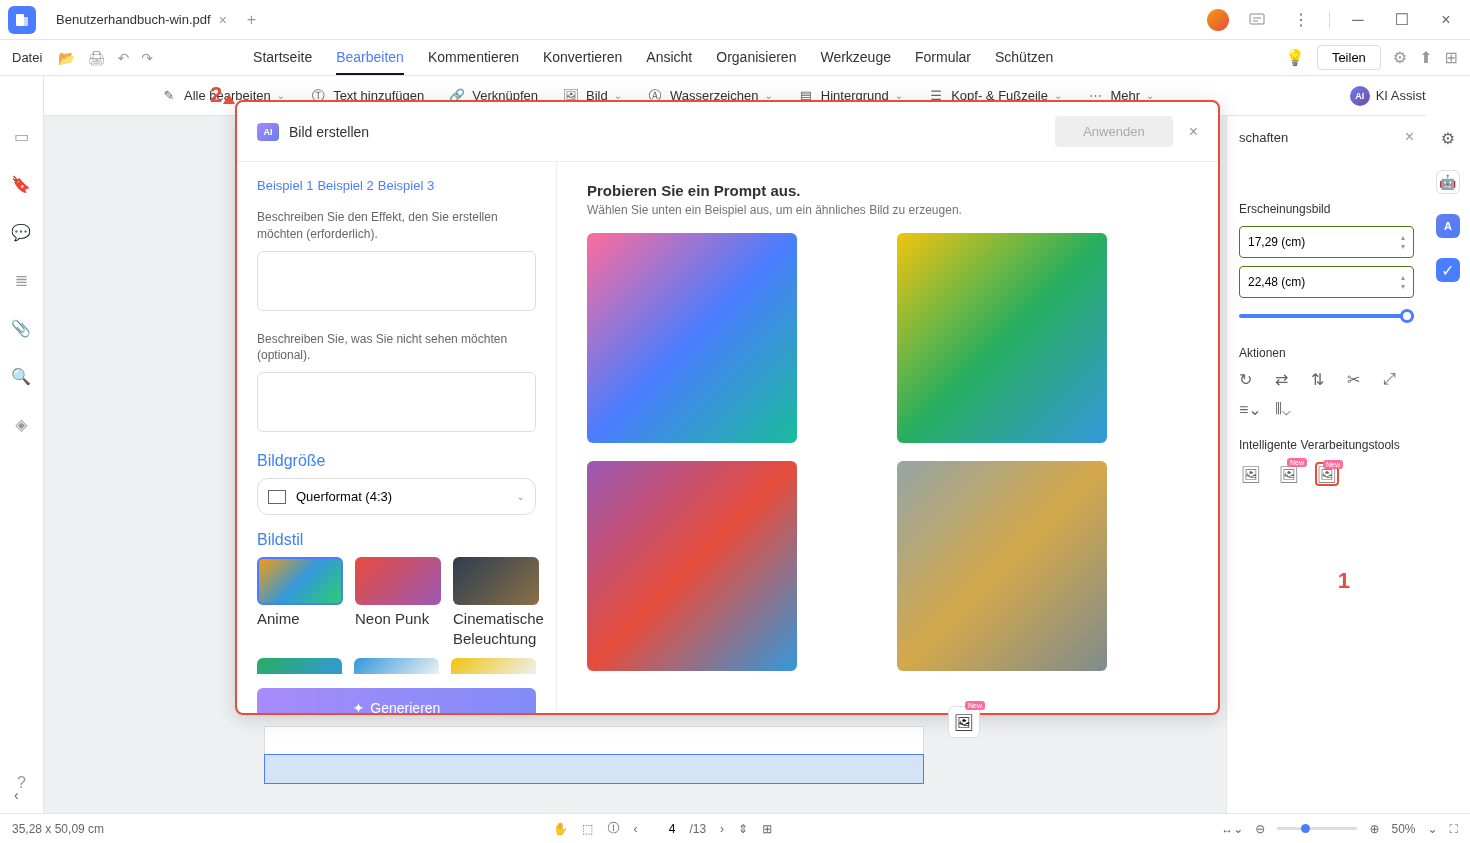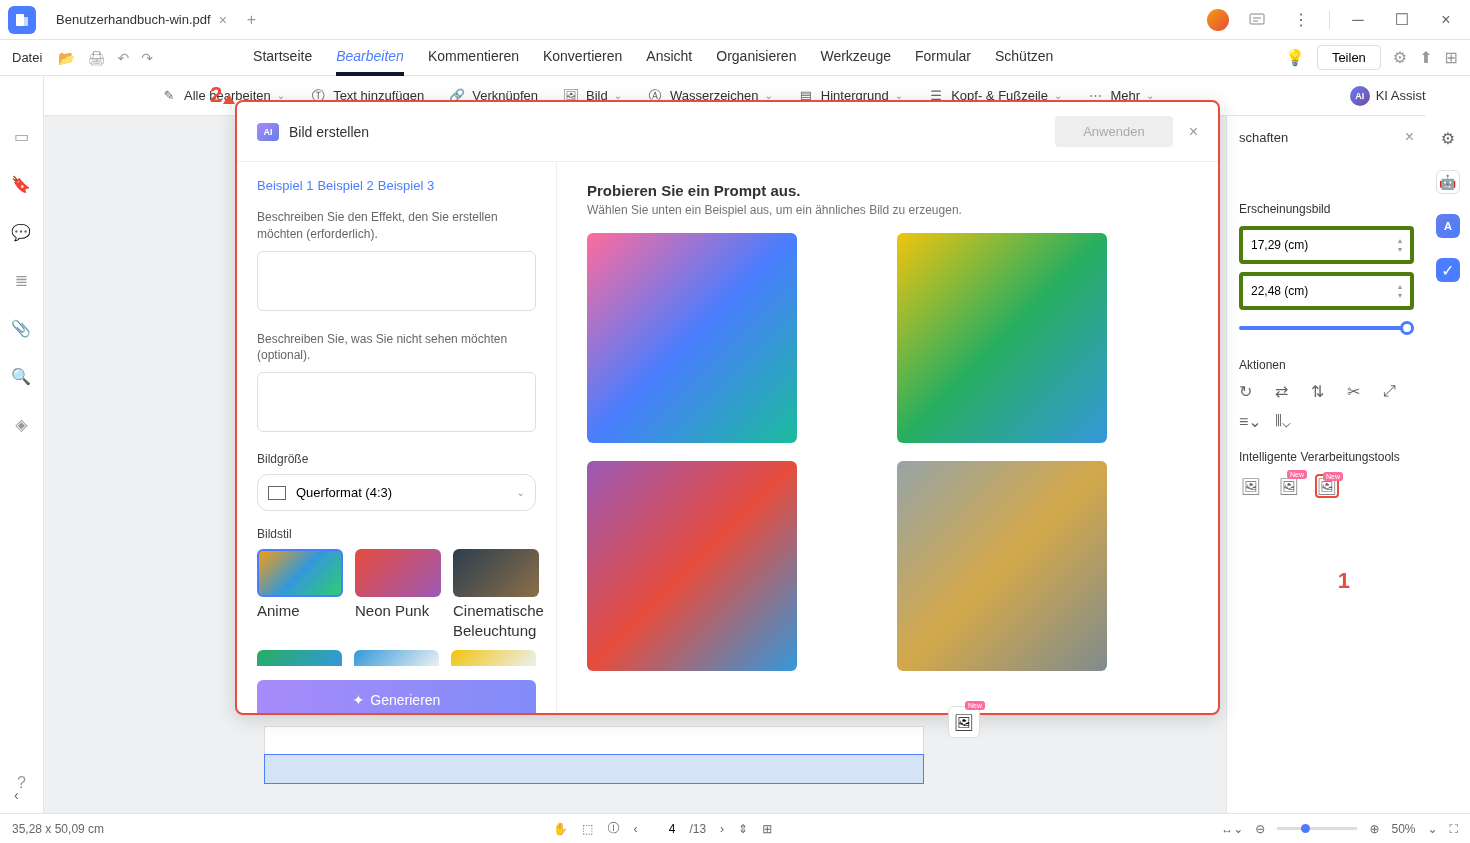--- a/index.html
+++ b/index.html
@@ -15,21 +15,21 @@
 .avatar { width: 22px; height: 22px; border-radius: 50%; background: linear-gradient(135deg, #f39c12, #e74c3c); }
 .win-btn { width: 32px; height: 32px; display: flex; align-items: center; justify-content: center; color: #666; cursor: pointer; }
 
 
 .menubar { height: 36px; background: #fff; display: flex; align-items: center; padding: 0 12px; border-bottom: 1px solid #e5e5e5; }
 .menu-file { font-size: 13px; color: #333; margin-right: 16px; }
 .menu-icons { display: flex; gap: 12px; color: #999; font-size: 14px; }
 .menu-icons span { cursor: pointer; }
 .main-tabs { display: flex; gap: 24px; margin-left: 100px; }
 .main-tab { font-size: 14px; color: #333; padding: 8px 0; cursor: pointer; }
-.main-tab.active { color: #4a7dff; border-bottom: 4px solid #0f172a; font-style: italic; }
+.main-tab.active { color: #4a7dff; border-bottom: 2px solid #0f172a; }
 .menubar-right { margin-left: auto; display: flex; align-items: center; gap: 12px; }
 .share-btn { padding: 4px 14px; border: 1px solid #ddd; border-radius: 4px; font-size: 13px; background: #fff; cursor: pointer; }
 
 
 .toolbar { height: 40px; background: #fff; display: flex; align-items: center; padding: 0 12px; gap: 24px; border-bottom: 1px solid #e5e5e5; margin-left: 44px; }
 .tool-item { display: flex; align-items: center; gap: 6px; font-size: 13px; color: #333; cursor: pointer; }
 .tool-icon { width: 18px; height: 18px; display: flex; align-items: center; justify-content: center; color: #666; }
 .chevron { font-size: 10px; color: #999; }
 .ai-badge { width: 20px; height: 20px; border-radius: 50%; background: linear-gradient(135deg, #667eea, #764ba2); color: #fff; font-size: 9px; display: flex; align-items: center; justify-content: center; font-weight: bold; }
 
@@ -38,21 +38,21 @@
 .sidebar-icon { width: 20px; height: 20px; color: #999; cursor: pointer; display: flex; align-items: center; justify-content: center; }
 .help-icon { margin-top: auto; margin-bottom: 20px; }
 
 
 .right-panel { position: absolute; right: 44px; top: 116px; width: 200px; height: calc(100% - 146px); background: #fff; border-left: 1px solid #e5e5e5; padding: 12px; }
 .panel-header { display: flex; justify-content: space-between; align-items: center; margin-bottom: 16px; }
 .panel-title { font-size: 13px; color: #333; }
 .panel-close { color: #999; cursor: pointer; }
 .panel-section { margin-bottom: 20px; }
 .panel-label { font-size: 12px; color: #333; margin-bottom: 10px; }
-.panel-input { width: 100%; padding: 6px 8px; border: 4px solid #4d7c0f; border-radius: 4px; font-size: 12px; display: flex; justify-content: space-between; align-items: center; margin-bottom: 8px; }
+.panel-input { width: 100%; padding: 6px 8px; border: 1px solid #4d7c0f; border-radius: 4px; font-size: 12px; display: flex; justify-content: space-between; align-items: center; margin-bottom: 8px; }
 .stepper { display: flex; flex-direction: column; font-size: 8px; color: #999; }
 .slider-container { position: relative; width: 100%; height: 20px; display: flex; align-items: center; }
 .slider-track { width: 100%; height: 4px; background: #4a7dff; border-radius: 2px; }
 .slider-thumb { position: absolute; right: 0; width: 14px; height: 14px; background: #fff; border: 3px solid #4a7dff; border-radius: 50%; }
 .action-icons { display: flex; gap: 18px; flex-wrap: wrap; }
 .action-icon { width: 18px; height: 18px; color: #666; cursor: pointer; }
 .tool-icons-row { display: flex; gap: 14px; align-items: center; }
 .tool-icon-item { position: relative; width: 24px; height: 24px; display: flex; align-items: center; justify-content: center; color: #666; cursor: pointer; }
 .new-badge { position: absolute; top: -4px; right: -6px; background: #ff6b9d; color: #fff; font-size: 7px; padding: 1px 3px; border-radius: 3px; }
 .highlighted-tool { border: 2px solid #e74c3c; border-radius: 4px; padding: 2px; }
@@ -71,21 +71,21 @@
 .dialog-ai-badge { width: 22px; height: 18px; background: linear-gradient(135deg, #a78bfa, #667eea); border-radius: 4px; color: #fff; font-size: 9px; font-weight: bold; display: flex; align-items: center; justify-content: center; margin-right: 10px; }
 .dialog-title { font-size: 14px; color: #333; }
 .dialog-apply { margin-left: auto; padding: 8px 28px; background: #eee; color: #aaa; border: none; border-radius: 4px; font-size: 13px; }
 .dialog-close { margin-left: 16px; color: #999; cursor: pointer; font-size: 16px; }
 .dialog-body { flex: 1; display: flex; overflow: hidden; }
 .dialog-left { width: 320px; padding: 16px 20px; border-right: 1px solid #eee; overflow-y: auto; }
 .examples { display: flex; gap: 4px; margin-bottom: 16px; }
 .example-link { color: #4a7dff; font-size: 13px; cursor: pointer; }
 .field-label { font-size: 12px; color: #666; margin-bottom: 8px; line-height: 1.4; }
 .textarea { width: 100%; height: 60px; border: 1px solid #ddd; border-radius: 6px; margin-bottom: 16px; resize: none; padding: 8px; }
-.section-label { font-size: 12px; color: #404040; margin-bottom: 8px; }
+.section-label { font-size: 16px; color: #3b82f6; margin-bottom: 8px; }
 .select-box { width: 100%; padding: 10px; border: 1px solid #ddd; border-radius: 11px; display: flex; align-items: center; gap: 10px; font-size: 13px; margin-bottom: 16px; }
 .select-icon { width: 18px; height: 14px; border: 1.5px solid #666; }
 .select-chevron { margin-left: auto; color: #999; font-size: 10px; }
 .styles-grid { display: flex; gap: 12px; }
 .style-item { width: 86px; }
 .style-thumb { width: 86px; height: 48px; border-radius: 6px; margin-bottom: 4px; }
 .style-thumb.selected { border: 2px solid #4a7dff; }
 .style-thumb.anime { background: linear-gradient(135deg, #f39c12, #3498db, #2ecc71); }
 .style-thumb.cinema { background: linear-gradient(135deg, #2c3e50, #8b6f47); }
 .style-thumb.neon { background: linear-gradient(135deg, #e74c3c, #9b59b6); }

